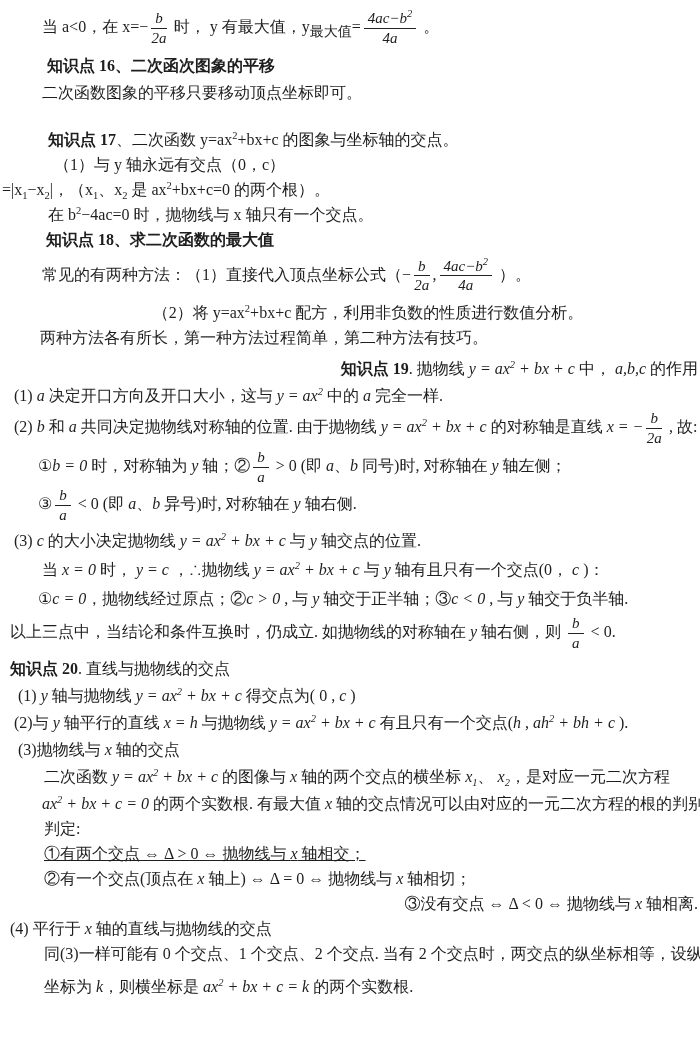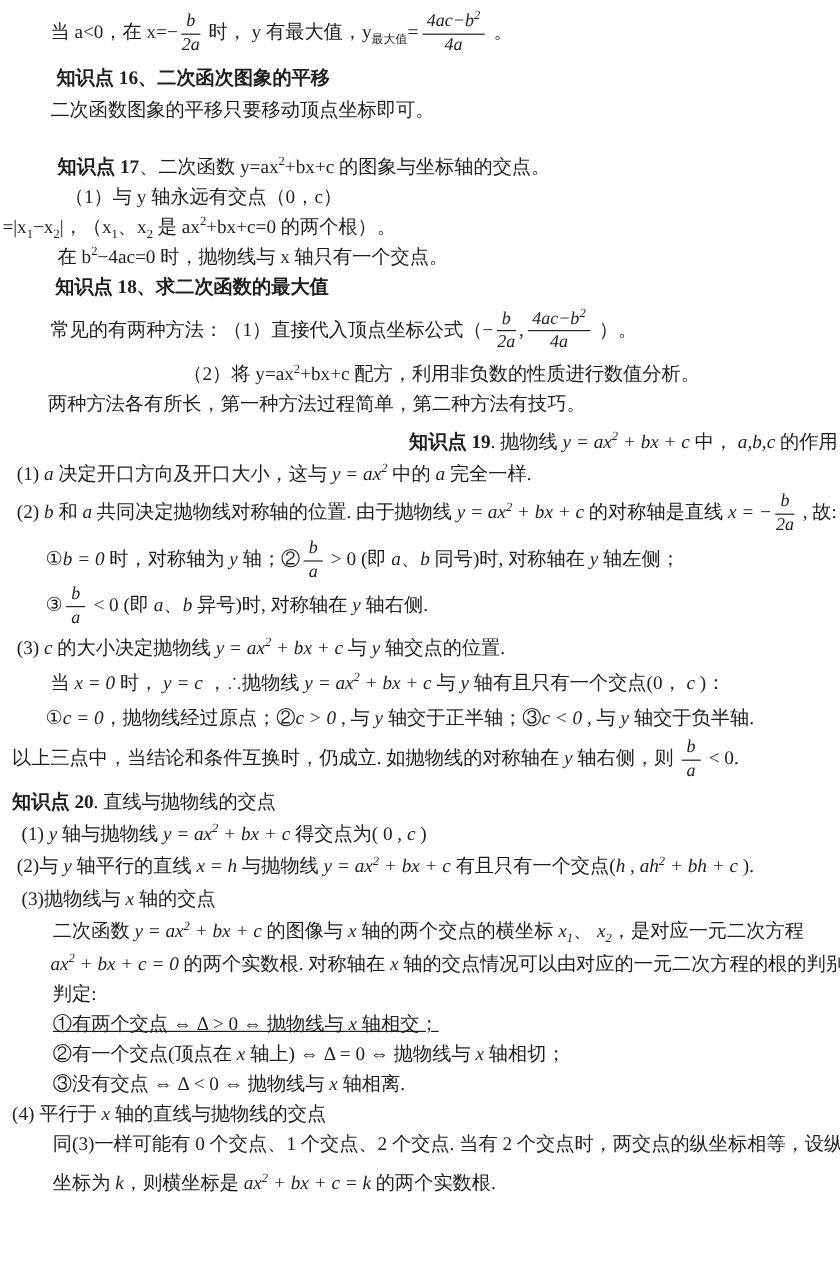--- a/index.html
+++ b/index.html
@@ -22,21 +22,21 @@
     font-size: 16px;
     line-height: 25px;
     min-height: 25px;
   }
   .s-b { font-weight: bold; }
   .s-i { font-style: italic; }
   .s-sup  { font-size: 10.5px; vertical-align: super; line-height: 0; }
   .s-supi { font-size: 10.5px; vertical-align: super; line-height: 0; font-style: italic; }
   .s-sub  { font-size: 10.5px; vertical-align: sub; line-height: 0; }
   .s-subi { font-size: 10.5px; vertical-align: sub; line-height: 0; font-style: italic; }
-  .s-subs { font-size: 10px; vertical-align: sub; line-height: 0; }
+  .s-subs { font-size: 14px; vertical-align: sub; line-height: 0; }
   .frac {
     display: inline-flex;
     flex-direction: column;
     text-align: center;
     vertical-align: middle;
     margin: 0 3px;
     font-size: 15px;
     line-height: 1.12;
   }
   .frac .num { border-bottom: 1.2px solid #222; padding: 0 4px 1px 4px; }
@@ -89,23 +89,23 @@
       <div class="line" style="padding-left: 36px; margin-top: 4px;"><span>①</span><span class="s-i">c = 0</span><span>，抛物线经过原点；②</span><span class="s-i">c &gt; 0</span><span> , 与 </span><span class="s-i">y</span><span> 轴交于正半轴；③</span><span class="s-i">c &lt; 0</span><span> , 与 </span><span class="s-i">y</span><span> 轴交于负半轴.</span></div>
       <div class="line" style="padding-left: 8px; margin-top: 4px;"><span>以上三点中，当结论和条件互换时，仍成立. 如抛物线的对称轴在 </span><span class="s-i">y</span><span> 轴右侧，则 </span><span class="frac">
           <span class="num"><span class="s-i">b</span></span>
           <span class="den"><span class="s-i">a</span></span>
         </span><span> &lt; 0.</span></div>
       <div class="line" style="padding-left: 8px; margin-top: 4px;"><span class="s-b">知识点 20</span><span>. 直线与抛物线的交点</span></div>
       <div class="line" style="padding-left: 16px; margin-top: 2px;"><span>(1) </span><span class="s-i">y</span><span> 轴与抛物线 </span><span class="s-i">y = ax</span><span class="s-supi">2</span><span class="s-i"> + bx + c</span><span> 得交点为( 0 , </span><span class="s-i">c</span><span> )</span></div>
       <div class="line" style="padding-left: 12px; margin-top: 2px;"><span>(2)与 </span><span class="s-i">y</span><span> 轴平行的直线 </span><span class="s-i">x = h</span><span> 与抛物线 </span><span class="s-i">y = ax</span><span class="s-supi">2</span><span class="s-i"> + bx + c</span><span> 有且只有一个交点(</span><span class="s-i">h</span><span> , </span><span class="s-i">ah</span><span class="s-supi">2</span><span class="s-i"> + bh + c</span><span> ).</span></div>
       <div class="line" style="padding-left: 16px; margin-top: 2px;"><span>(3)抛物线与 </span><span class="s-i">x</span><span> 轴的交点</span></div>
       <div class="line" style="padding-left: 42px; margin-top: 2px;"><span>二次函数 </span><span class="s-i">y = ax</span><span class="s-supi">2</span><span class="s-i"> + bx + c</span><span> 的图像与 </span><span class="s-i">x</span><span> 轴的两个交点的横坐标 </span><span class="s-i">x</span><span class="s-subi">1</span><span>、 </span><span class="s-i">x</span><span class="s-subi">2</span><span>，是对应一元二次方程</span></div>
-      <div class="line" style="padding-left: 40px; margin-top: 2px;"><span class="s-i">ax</span><span class="s-supi">2</span><span class="s-i"> + bx + c = 0</span><span> 的两个实数根. 对称轴在 </span><span class="s-i">x</span><span> 轴的交点情况可以由对应的一元二次方程的根的判别式</span></div>
+      <div class="line" style="padding-left: 40px; margin-top: 2px;"><span class="s-i">ax</span><span class="s-supi">2</span><span class="s-i"> + bx + c = 0</span><span> 的两个实数根. 有最大值 </span><span class="s-i">x</span><span> 轴的交点情况可以由对应的一元二次方程的根的判别式</span></div>
       <div class="line" style="padding-left: 42px;"><span>判定:</span></div>
       <div class="line" style="padding-left: 42px; text-decoration: underline;"><span>①有两个交点 ⇔ Δ &gt; 0 ⇔ 抛物线与 </span><span class="s-i">x</span><span> 轴相交；</span></div>
       <div class="line" style="padding-left: 42px;"><span>②有一个交点(顶点在 </span><span class="s-i">x</span><span> 轴上) ⇔ Δ = 0 ⇔ 抛物线与 </span><span class="s-i">x</span><span> 轴相切；</span></div>
-      <div class="line" style="padding-left: 42px;"><span>③没有交点 ⇔ Δ &lt; 0 ⇔ 抛物线与 </span><span class="s-i">x</span><span> 轴相离.</span></div>
+      <div class="line" style="padding-left: 42px; text-align: right;"><span>③没有交点 ⇔ Δ &lt; 0 ⇔ 抛物线与 </span><span class="s-i">x</span><span> 轴相离.</span></div>
       <div class="line" style="padding-left: 8px;"><span>(4) 平行于 </span><span class="s-i">x</span><span> 轴的直线与抛物线的交点</span></div>
       <div class="line" style="padding-left: 42px;"><span>同(3)一样可能有 0 个交点、1 个交点、2 个交点. 当有 2 个交点时，两交点的纵坐标相等，设纵</span></div>
       <div class="line" style="padding-left: 42px; margin-top: 8px;"><span>坐标为 </span><span class="s-i">k</span><span>，则横坐标是 </span><span class="s-i">ax</span><span class="s-supi">2</span><span class="s-i"> + bx + c = k</span><span> 的两个实数根.</span></div>
       <div class="line" style="padding-left: 8px; margin-top: 6px;"></div>
     </div>
 </div>
 
 </body></html>

